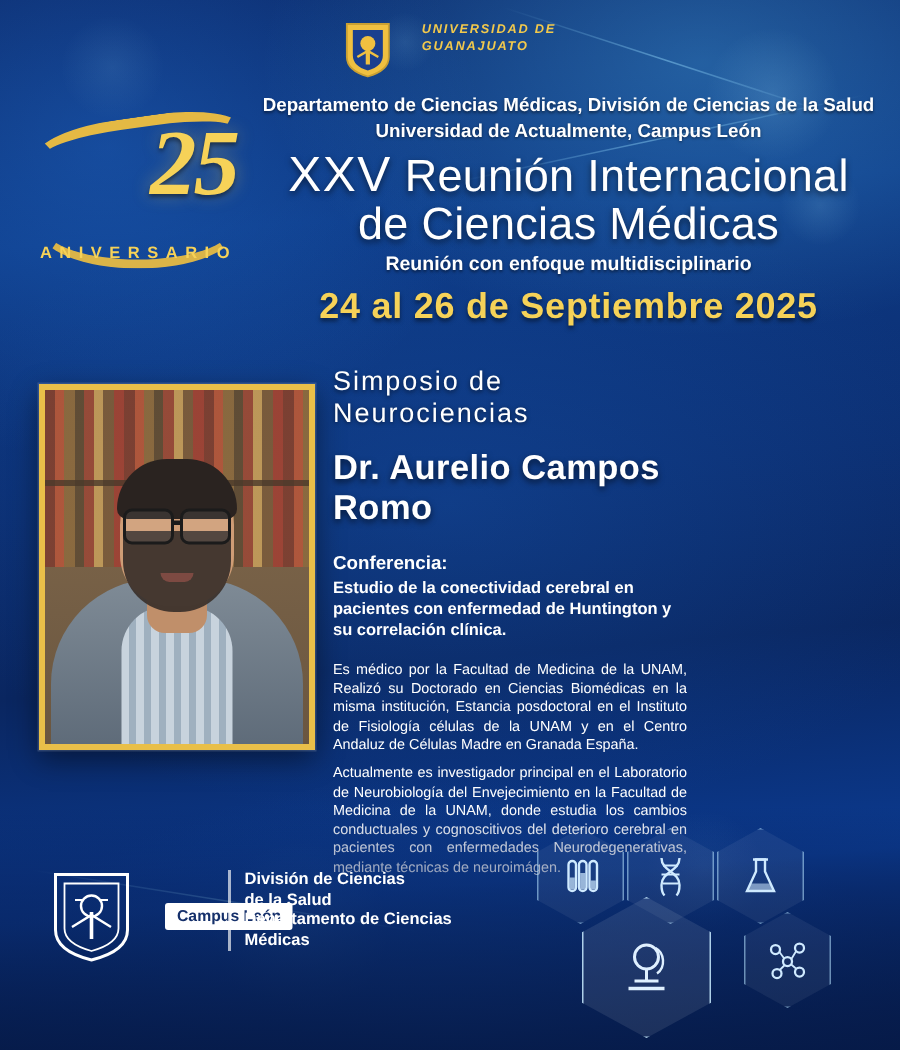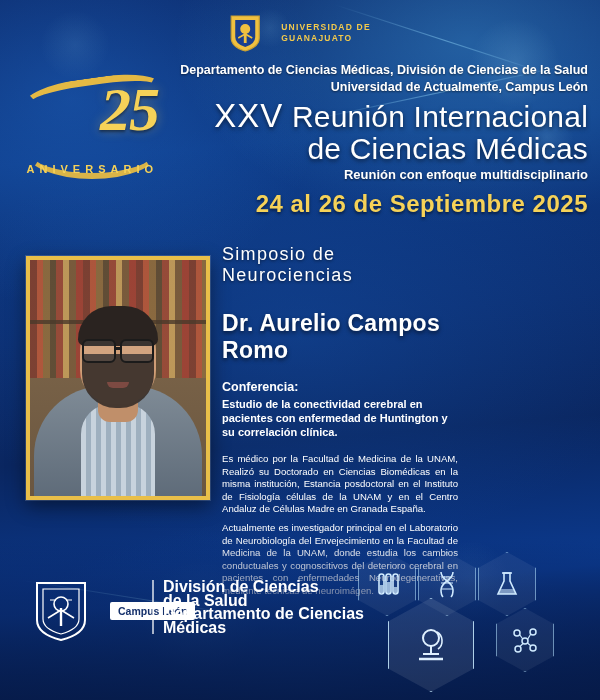--- a/index.html
+++ b/index.html
@@ -39,22 +39,23 @@
     pointer-events: none;
   }
 
   
   .uni-logo {
     position: absolute;
     top: 14px;
     left: 50%;
     transform: translateX(-50%);
     display: flex;
-    align-items: center;
+    align-items: flex-start;
     gap: 20px;
+    font-style: italic;
   }
   .uni-shield {
     width: 32px;
     height: 38px;
   }
   .uni-name {
     color: #f2c94c;
     font-size: 8.5px;
     line-height: 11px;
     letter-spacing: 1.2px;
@@ -115,21 +116,21 @@
     border-left: 4px solid transparent;
     border-right: 4px solid transparent;
     opacity: .9;
   }
 
   .header-text {
     position: absolute;
     left: 170px;
     right: 12px;
     top: 62px;
-    text-align: right;
+    text-align: center;
     color: #ffffff;
   }
   .dept-line {
     font-size: 12.5px;
     font-weight: bold;
     line-height: 17px;
     text-shadow: 0 1px 2px rgba(0,0,0,.5);
   }
   .title-main {
     margin-top: 4px;
@@ -305,21 +306,21 @@
     top: 16px;
     right: 18px;
   }
   .symposium {
     color: #ffffff;
     font-size: 18px;
     letter-spacing: 1.3px;
     text-shadow: 0 1px 3px rgba(0,0,0,.55);
   }
   .speaker-name {
-    margin-top: 24px;
+    margin-top: 12px;
     color: #ffffff;
     font-size: 23px;
     font-weight: bold;
     letter-spacing: .3px;
     text-shadow: 0 2px 4px rgba(0,0,0,.6);
   }
   .lecture-label {
     margin-top: 16px;
     color: #ffffff;
     font-size: 12.5px;
@@ -370,21 +371,21 @@
     padding: 3px 8px;
     border-radius: 2px;
     white-space: nowrap;
     margin-left: 12px;
   }
   .footer-dept {
     position: absolute;
     left: 152px;
     top: 42px;
     color: #ffffff;
-    font-size: 16px;
+    font-size: 11px;
     line-height: 13.5px;
     font-weight: bold;
     border-left: 2px solid rgba(255,255,255,.65);
     padding-left: 9px;
   }
 
   .hex-cluster {
     position: absolute;
     right: 14px;
     bottom: 8px;

